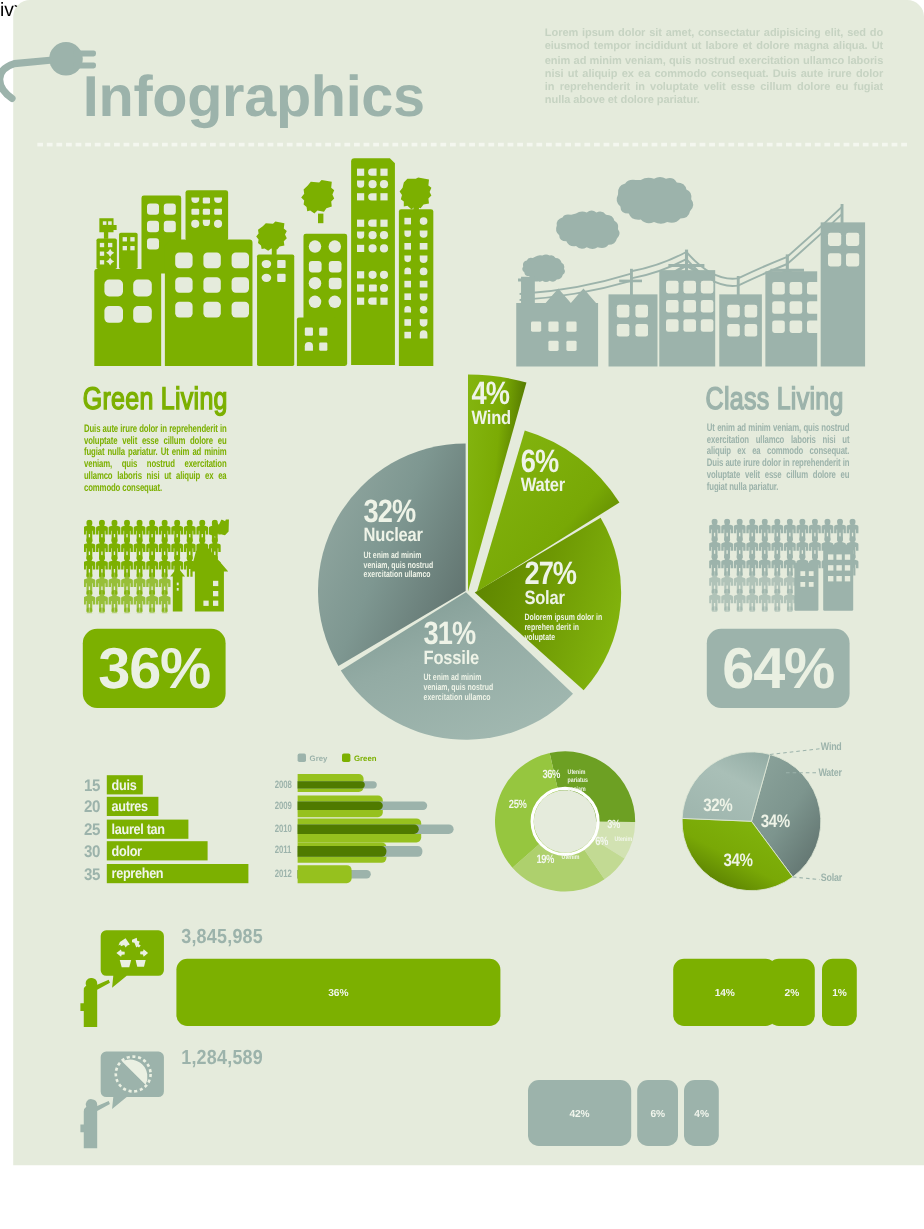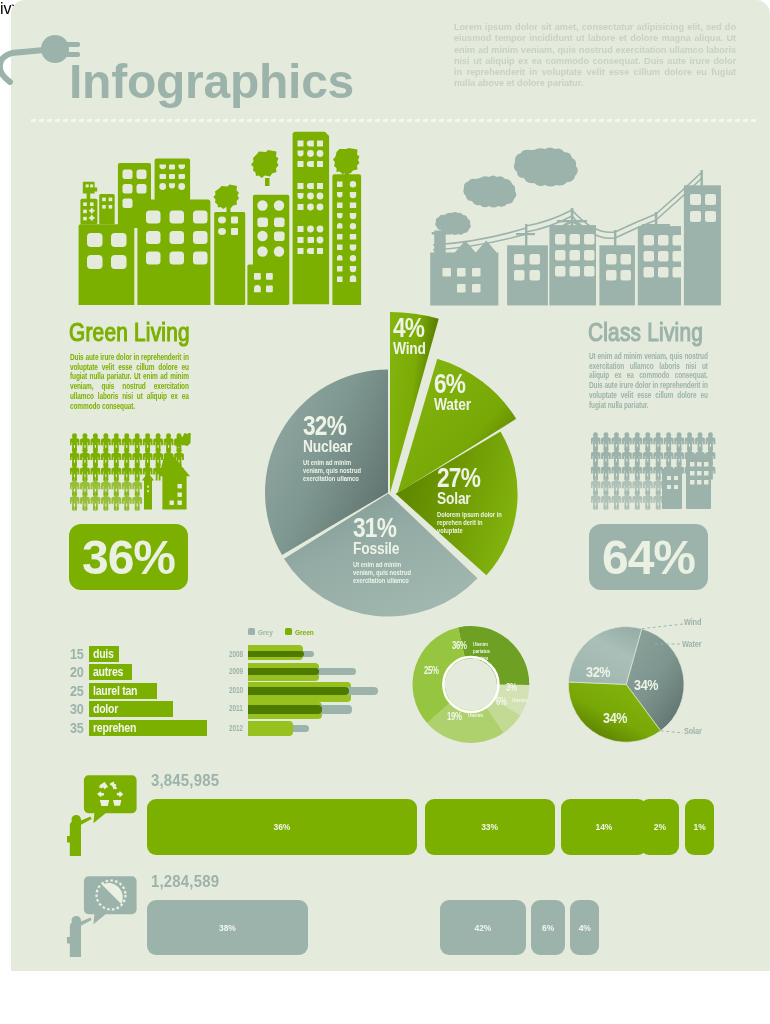--- a/index.html
+++ b/index.html
@@ -751,22 +751,20 @@
         <path d="M10.6 41.0 a4.4 4.4 0 0 1 4.4 4.4 v1.2 l9.6 -4.2 l1.0 2.6 l-10.6 5.8 v31.1 h-11.2 v-13.4 h-2.8 v-6.5 h2.8 v-10.8 a4.7 4.7 0 0 1 2.1 -3.9 a4.4 4.4 0 0 1 4.7 -6.3 z"></path>
       </g>
       <g>
         <circle cx="45" cy="20" r="14.5" fill="none" stroke="#eaf0e2" stroke-width="2.2" stroke-dasharray="2.6 2.2"></circle>
         <path d="M35.8 9.5 a14.5 14.5 0 0 1 19.5 19.5 z" fill="#eaf0e2"></path>
       </g>
     </svg>
     <div class="bigtotal" style="left:151px;top:772px;color:#9cb3ab;">3,845,985</div>
     <div class="bigtotal" style="left:151px;top:873px;color:#9cb3ab;">1,284,589</div>
     <div class="stackseg" style="left:147.1px;top:799px;width:269.7px;height:56px;background:#7cb000;border-radius:9px;">36%</div>
-    <div class="stackseg" style="left:424.5px;top:799px;width:130.2px;height:56px;background:#7cb000;border-radius:9px;">33%</div>
     <div class="stackseg" style="left:560.9px;top:799px;width:86px;height:56px;background:#7cb000;border-radius:9px;">14%</div>
     <div class="stackseg" style="left:640.4px;top:799px;width:39.0px;height:56px;background:#7cb000;border-radius:9px;">2%</div>
     <div class="stackseg" style="left:684.8px;top:799px;width:29.6px;height:56px;background:#7cb000;border-radius:9px;">1%</div>
-    <div class="stackseg" style="left:147.1px;top:900px;width:160.6px;height:55px;background:#9cb3ab;color:#f1f5ec;border-radius:9px;">38%</div>
     <div class="stackseg" style="left:440.1px;top:900px;width:85.7px;height:55px;background:#9cb3ab;color:#f1f5ec;border-radius:9px;">42%</div>
     <div class="stackseg" style="left:531.3px;top:900px;width:33.5px;height:55px;background:#9cb3ab;color:#f1f5ec;border-radius:9px;">6%</div>
     <div class="stackseg" style="left:570.3px;top:900px;width:28.8px;height:55px;background:#9cb3ab;color:#f1f5ec;border-radius:9px;">4%</div>
   </div>
 </div>
 
 </body></html>

